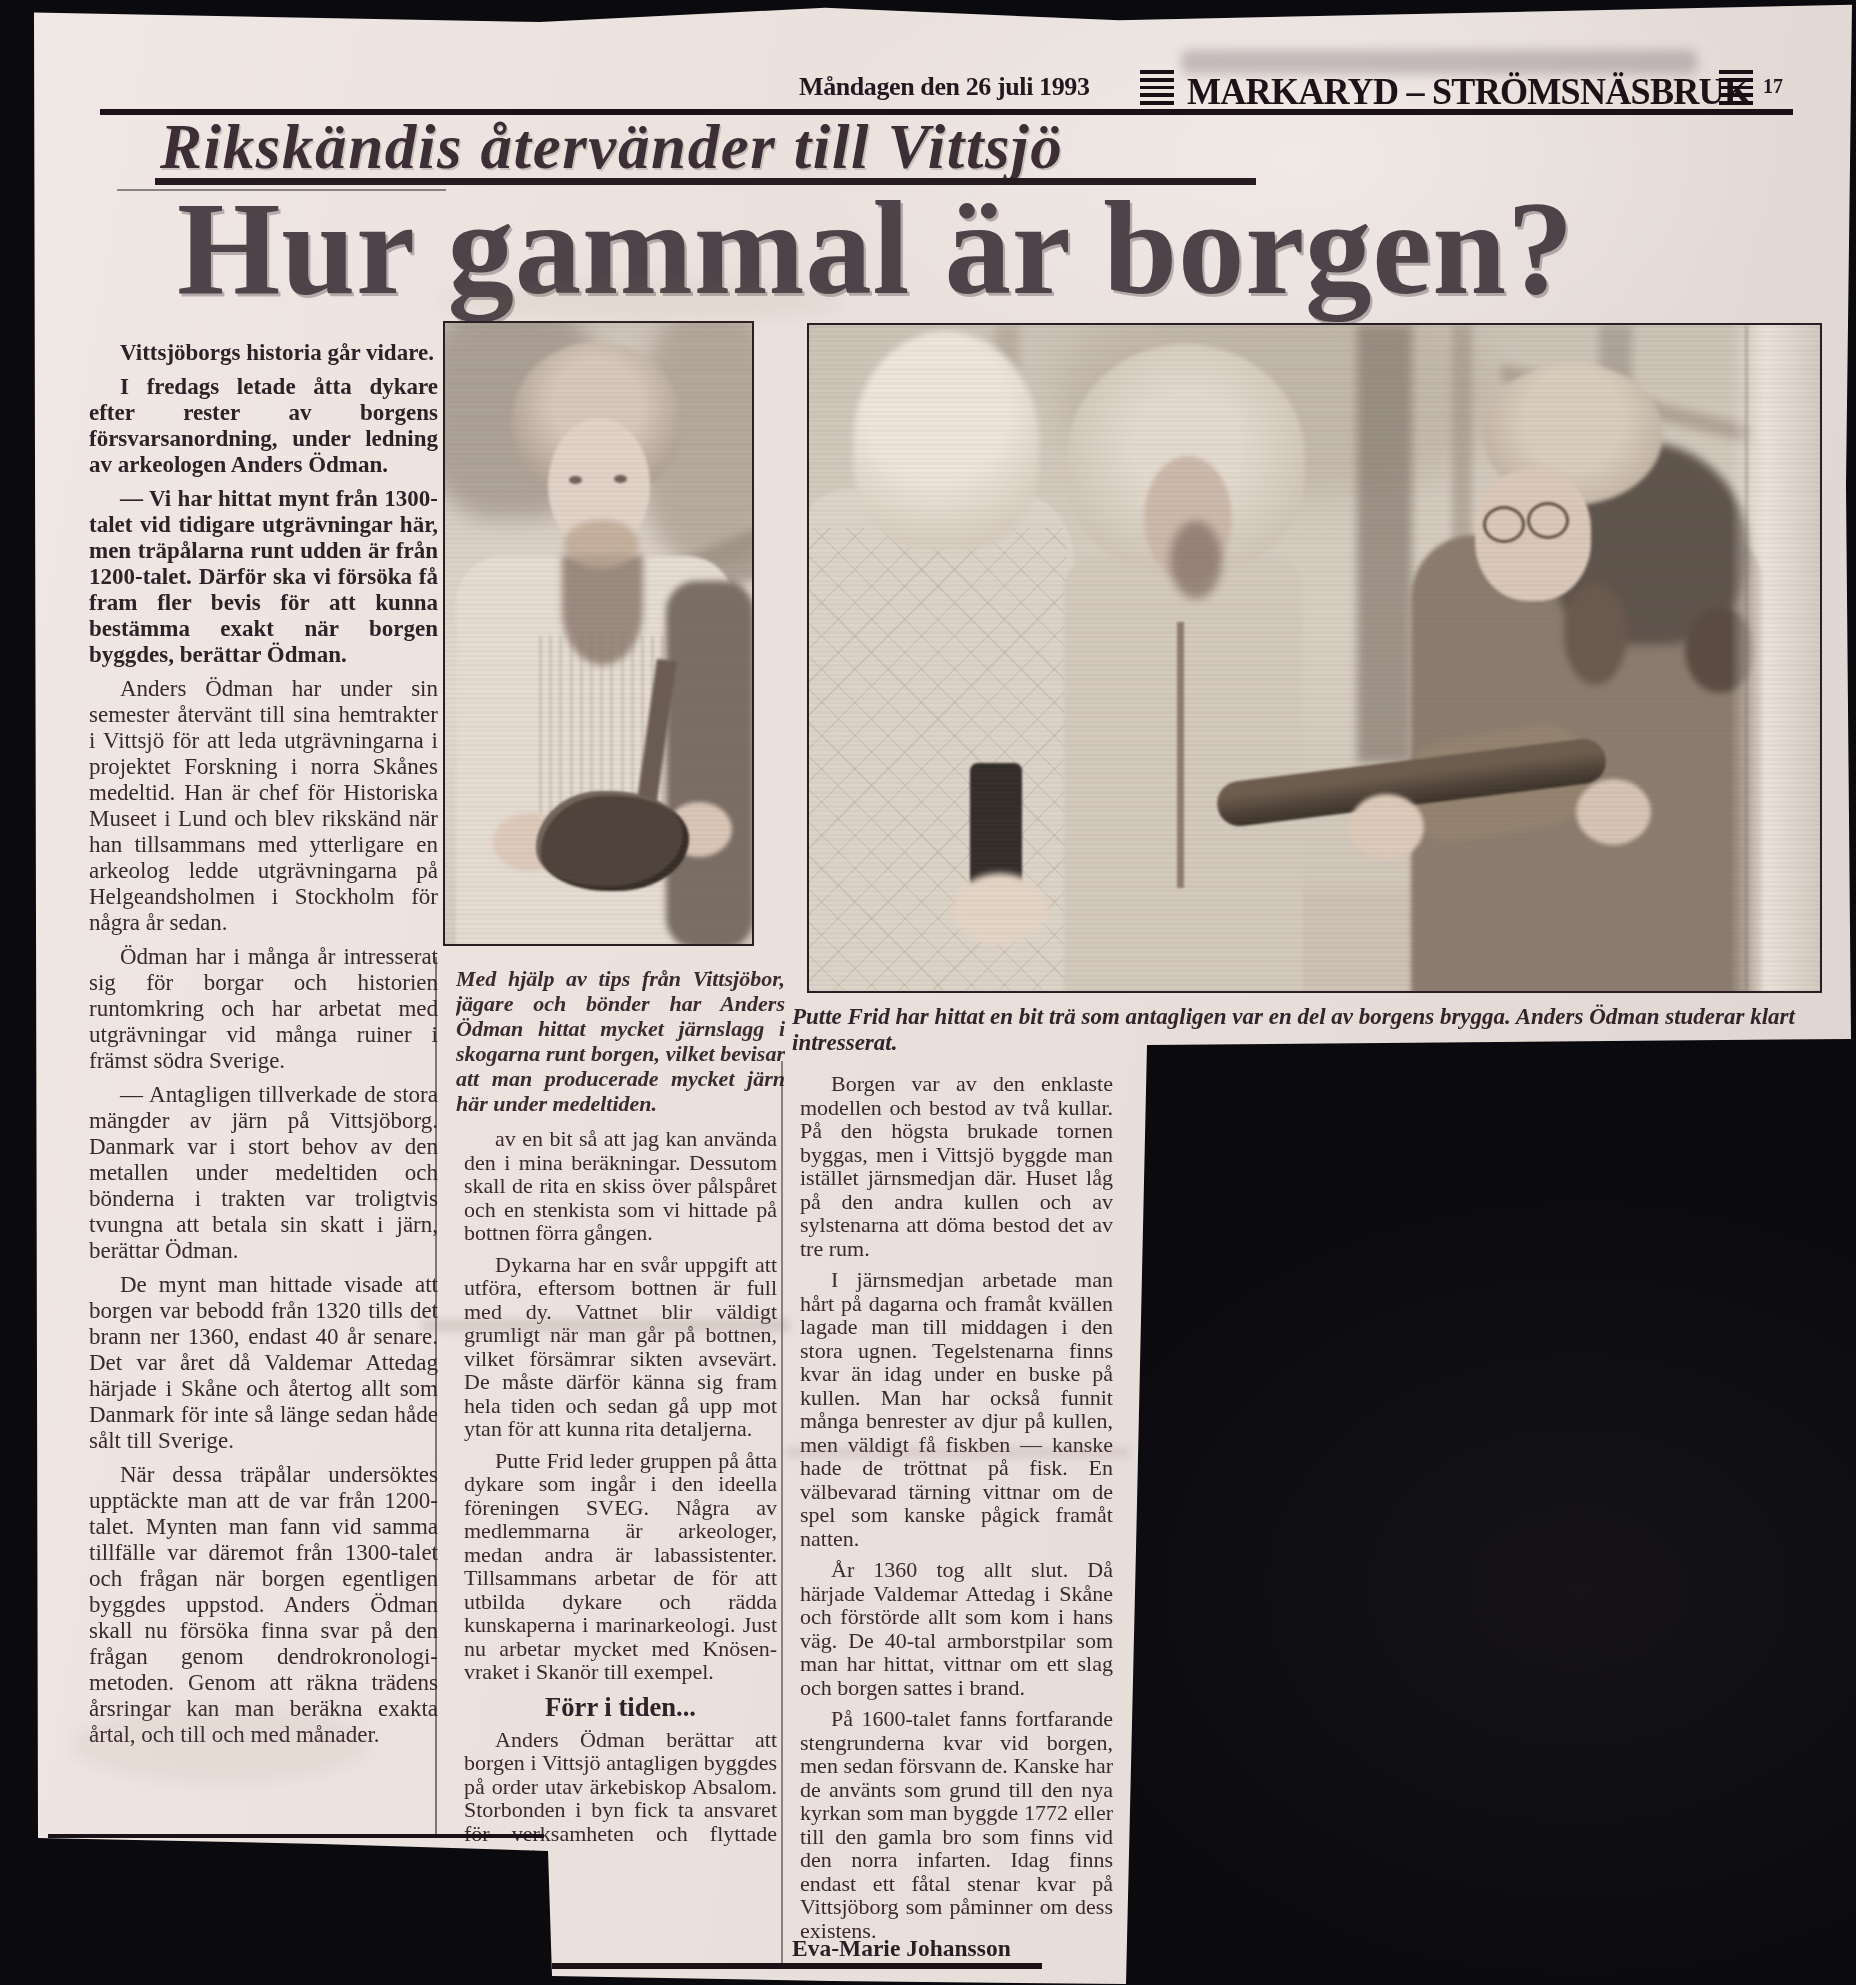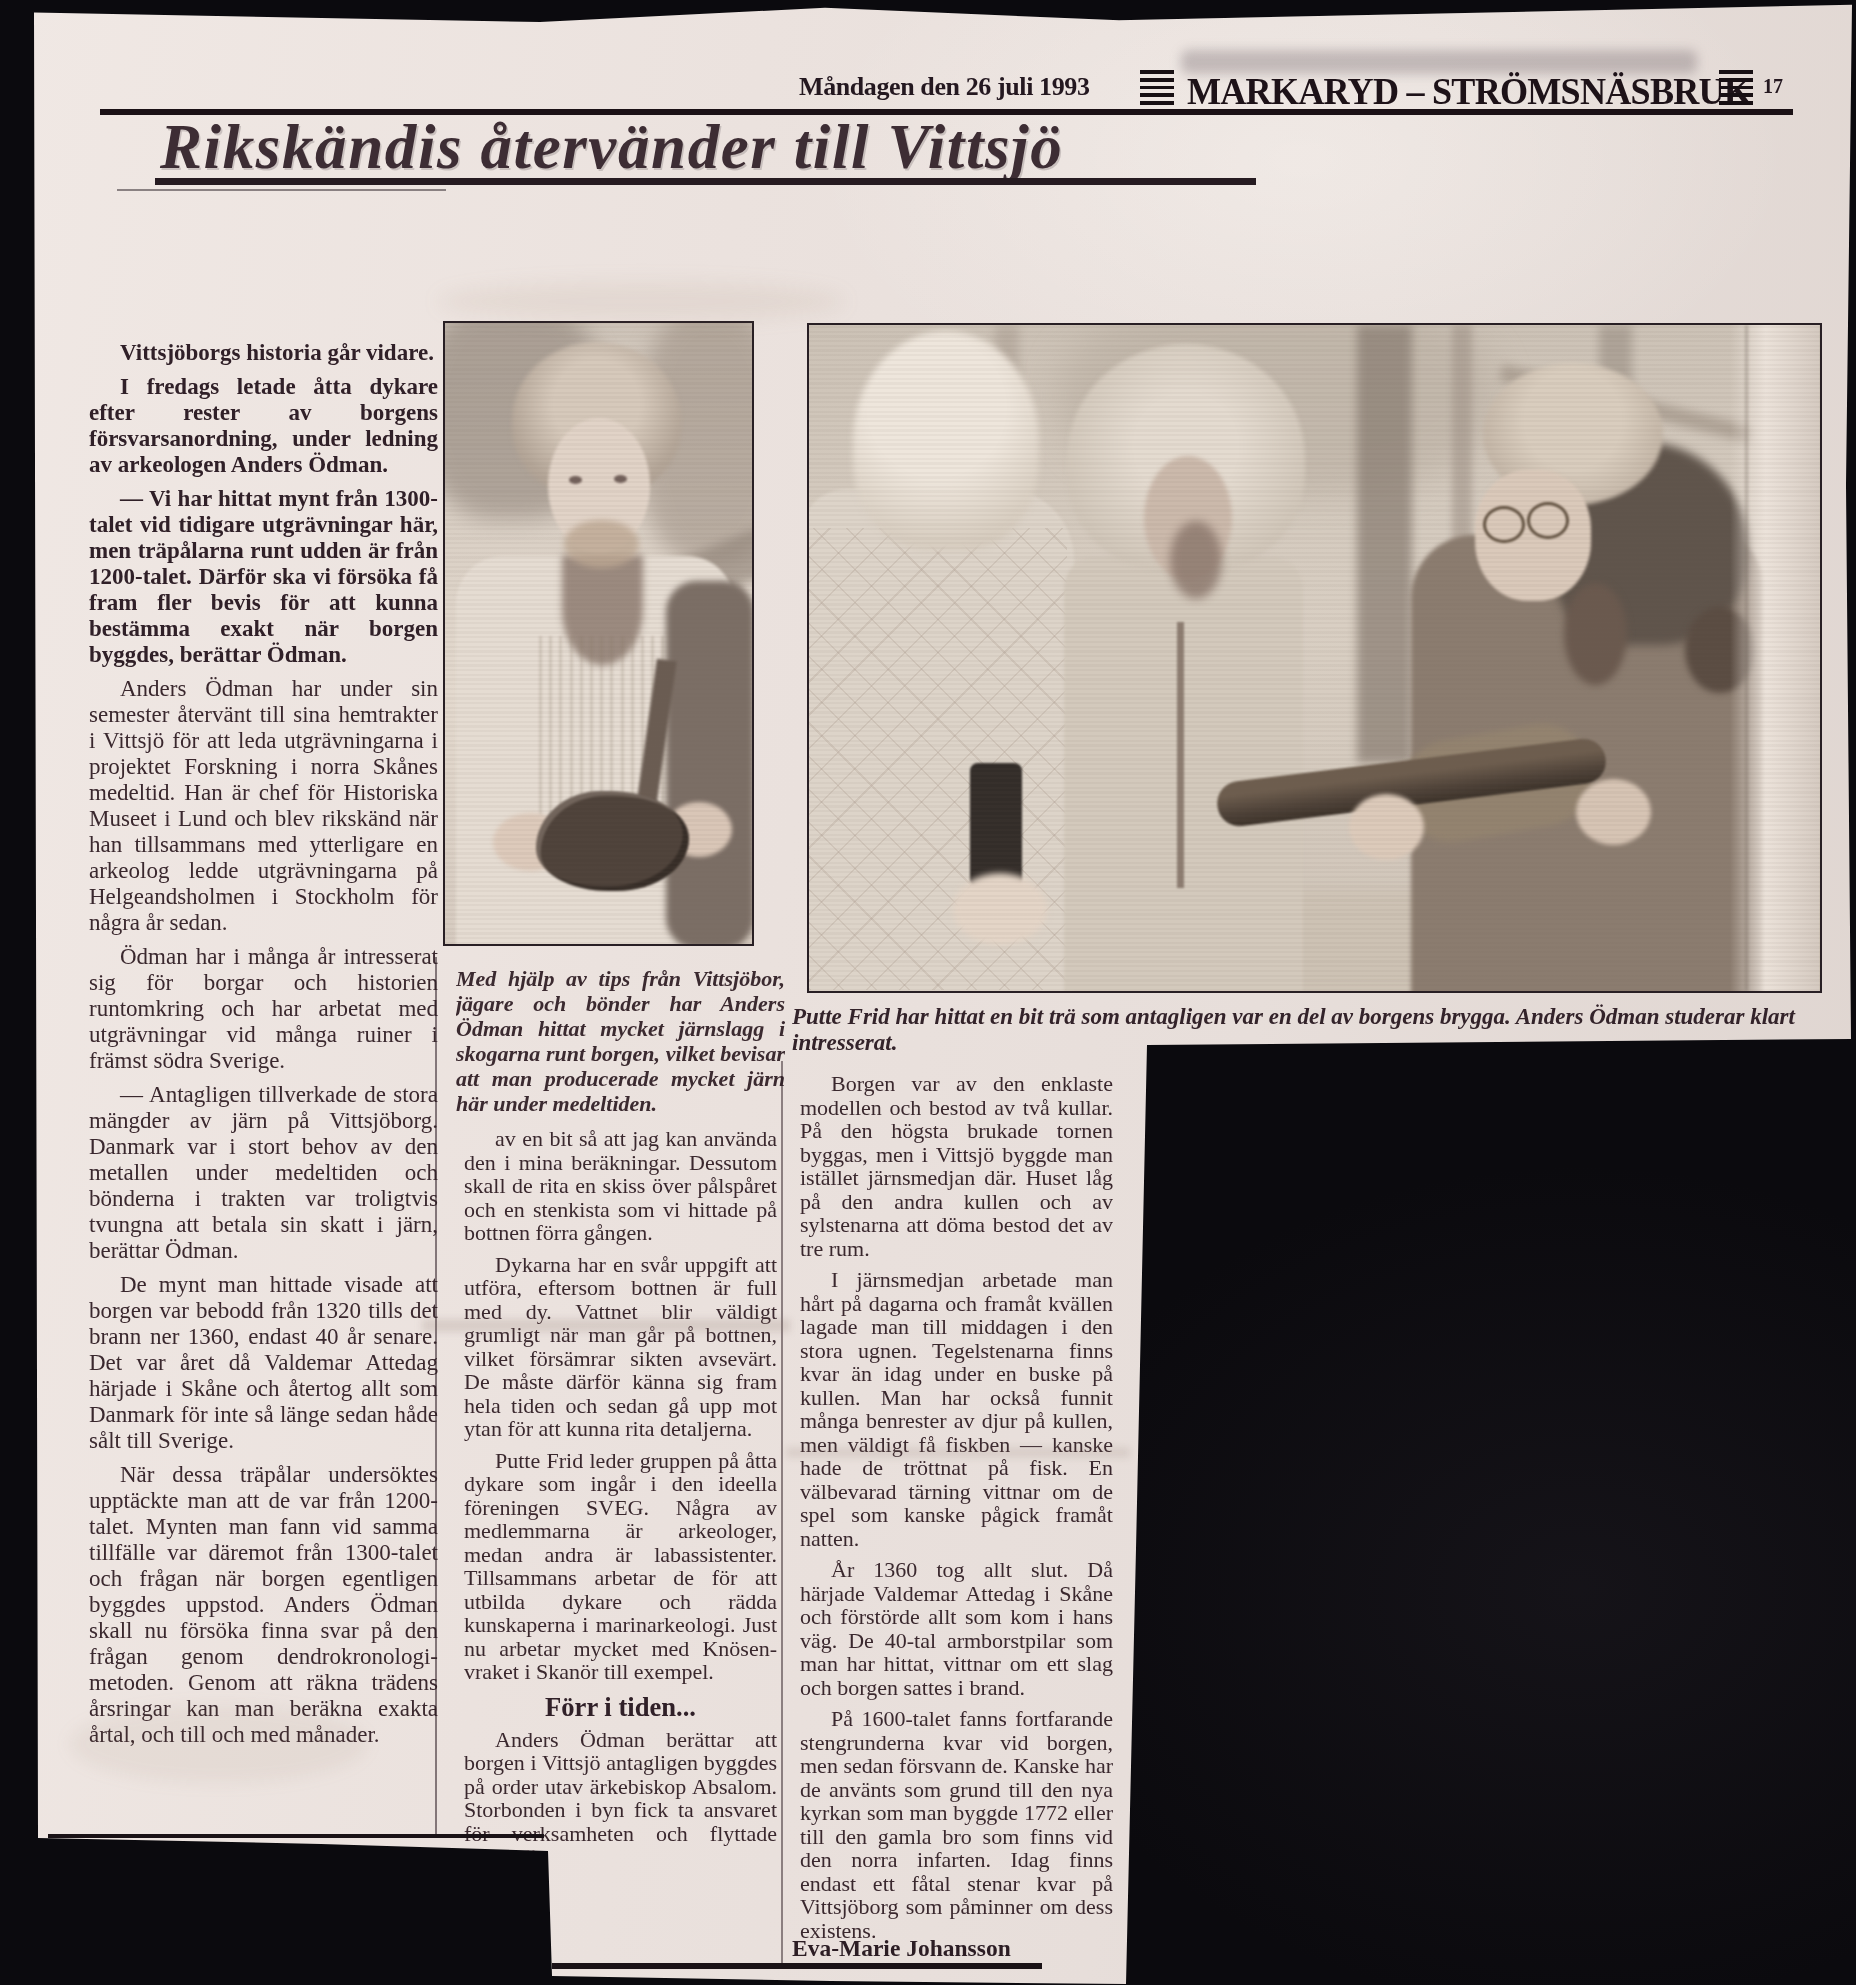--- a/index.html
+++ b/index.html
@@ -147,20 +147,21 @@
   <div class="date-line">Måndagen den 26 juli 1993</div>
   <div class="hatch hatch-1"></div>
   <div class="masthead-title">MARKARYD – STRÖMSNÄSBRUK</div>
   <div class="hatch hatch-2"></div>
   <div class="page-number">17</div>
   <div class="header-rule"></div>
 
   <div class="kicker">Rikskändis återvänder till Vittsjö</div>
   <div class="kicker-rule"></div>
   <div class="kicker-rule2"></div>
+  <div class="headline">Hur gammal är borgen?</div>
 
   <div class="photo photo1">
     <div class="p1-foliage-l"></div>
     <div class="p1-foliage-r"></div>
     <div class="p1-log"></div>
     <div class="p1-jacket"></div>
     <div class="p1-collar"></div>
     <div class="p1-sweater"></div>
     <div class="p1-darkpanel"></div>
     <div class="p1-strap"></div>

